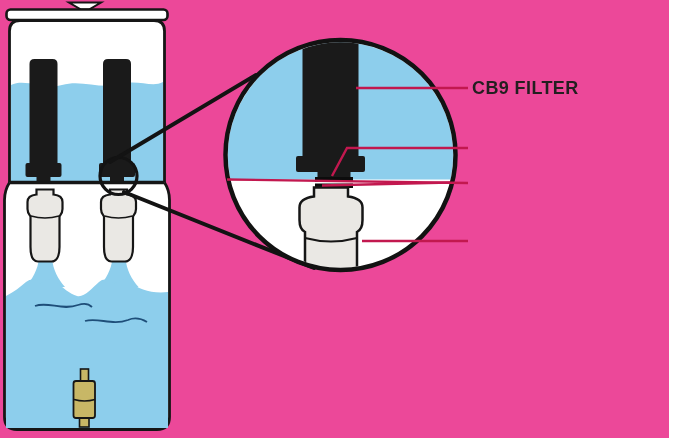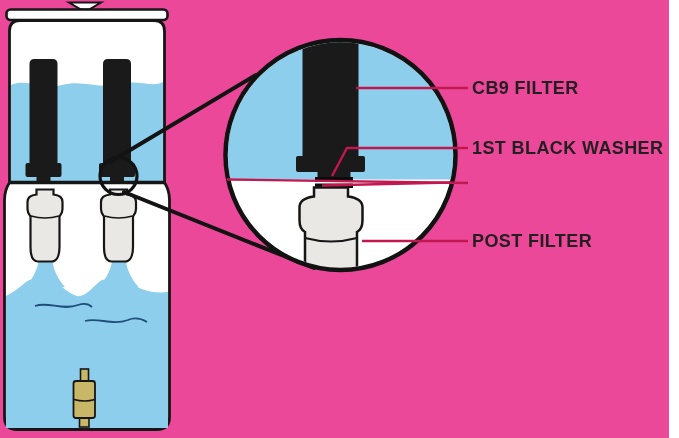--- a/index.html
+++ b/index.html
@@ -107,15 +107,13 @@
     <g stroke-width="2.4">
       <path d="M356,88 L468,88" class="ptr"></path>
       <path d="M332,176 L347,148 L468,148" class="ptr"></path>
       <path d="M227,179.5 L468,183" class="ptr"></path>
       <path d="M322,185.5 L450,182.5" class="ptr"></path>
       <path d="M362,241 L468,241" class="ptr"></path>
     </g>
   </svg>
 
   <div class="lbl" style="left:472px;top:88px">CB9 FILTER</div>
-  <div class="lbl" style="left:472px;top:147.5px">1ST BLACK WASHER</div>
-  <div class="lbl" style="left:472px;top:240.5px">POST FILTER</div>
 </div>
 
 </body></html>

